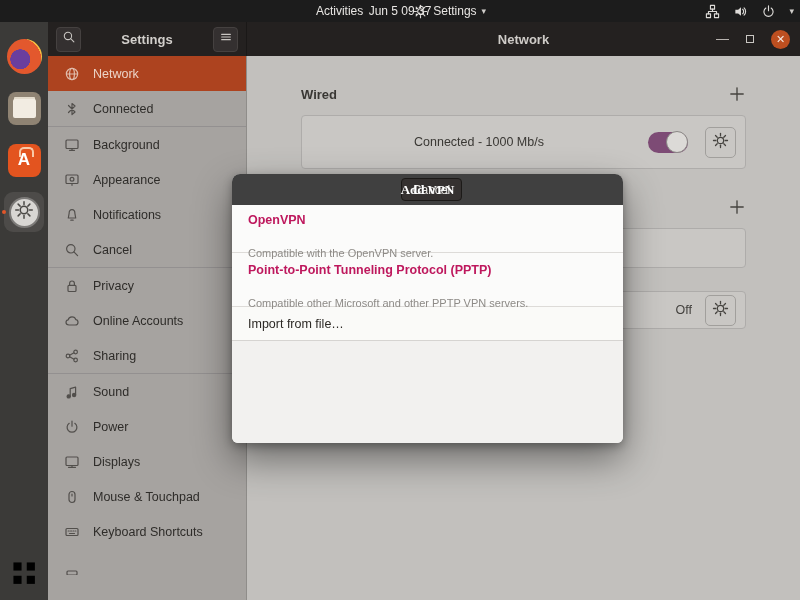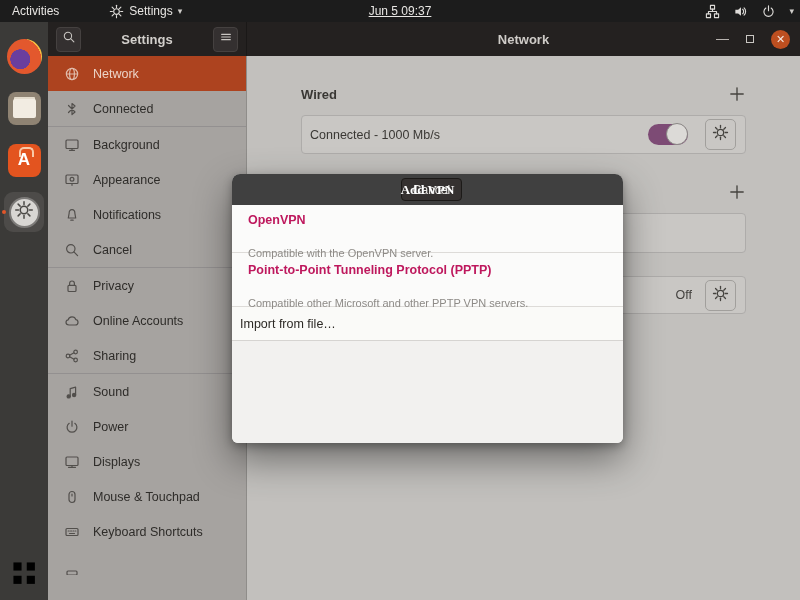--- a/index.html
+++ b/index.html
@@ -1,24 +1,24 @@
 <!DOCTYPE html>
 <html><head>
 <meta charset="utf-8">
 <style>
   * { margin:0; padding:0; box-sizing:border-box; }
   html,body { width:800px; height:600px; overflow:hidden; }
   body { font-family:"Liberation Sans","DejaVu Sans",sans-serif; position:relative; background:#c2c0bd; }
 
   
   .topbar { position:absolute; left:0; top:0; width:800px; height:22px; background:#1c1c1c;
-            display:flex; align-items:center; color:#e8e6e3; font-size:12px; z-index:50; }
+            display:flex; align-items:center; color:#e8e6e3; font-size:12px; z-index:50;justify-content:center; }
   .topbar .activities { padding:0 12px; height:100%; display:flex; align-items:center; }
   .topbar .appmenu { display:flex; align-items:center; gap:5px; padding:0 10px; height:100%; margin-left:28px; }
-  .topbar .clock { position:absolute; left:0; right:0; text-align:center; pointer-events:none;text-decoration:underline; }
+  .topbar .clock { position:absolute; left:0; right:0; text-align:center; pointer-events:none; }
   .topbar .status { position:absolute; right:6px; top:0; height:100%; display:flex; align-items:center; gap:13px; }
   .ticon { width:15px; height:15px; color:#dddbd8; }
   .ticon svg { width:100%; height:100%; }
   .chev-down { font-size:9px; color:#cfcdca; }
 
   
   .dock { position:absolute; left:0; top:22px; width:48px; height:578px; background:#3b3a38; z-index:40;
           display:flex; flex-direction:column; align-items:center; padding-top:8px; }
   .dock-item { width:44px; height:52px; display:flex; align-items:center; justify-content:center; position:relative; }
   .firefox-ball { width:35px; height:35px; border-radius:50%;
@@ -69,21 +69,21 @@
   .side-item .chev { position:absolute; right:10px; color:#6b6966; font-size:13px; }
   .side-sep { height:1px; background:#939090; }
 
   
   .content { position:absolute; left:199px; top:34px; width:553px; height:544px; padding:26px 54px 0 54px; }
   .sec-head { display:flex; align-items:center; justify-content:space-between; height:24px; margin-bottom:9px; }
   .sec-title { font-size:13px; font-weight:bold; color:#393734; }
   .plus-btn { width:18px; height:18px; color:#45433f; }
   .plus-btn svg { width:18px; height:18px; }
   .card { background:#c9c7c4; border:1px solid #aeacaa; border-radius:4px; }
-  .row-card { height:39px; display:flex; align-items:center; padding:0 9px 0 8px; }
+  .row-card { height:54px; display:flex; align-items:center; padding:0 9px 0 8px;text-align:center; }
   .row-label { font-size:12.5px; color:#3a3834; flex:1; }
   .toggle { width:40px; height:21px; border-radius:11px; background:#7d4b75; position:relative; margin-right:17px; flex:none; }
   .toggle .knob { position:absolute; right:0px; top:-1px; width:22px; height:22px; border-radius:50%;
                   background:#dcdad7; border:1px solid #8a8885; }
   .gear-btn { width:31px; height:31px; border-radius:5px; background:#c9c7c4; border:1px solid #a19f9c;
               display:flex; align-items:center; justify-content:center; color:#45433f; flex:none; }
   .gear-btn svg { width:17px; height:17px; }
   .vpn-head { margin-top:26px; }
   .empty-card { height:40px; }
   .proxy-card { height:38px; margin-top:23px; display:flex; align-items:center; justify-content:flex-end; padding:0 9px; }
@@ -95,21 +95,21 @@
   .dlg-head { height:31px; background:#404040; border-radius:8px 8px 0 0; display:flex; align-items:center; position:relative;justify-content:center; }
   .dlg-title { position:absolute; left:0; right:0; text-align:center; color:#ffffff; font-weight:bold; font-size:13px; pointer-events:none;font-family:Liberation Serif, serif; }
   .cancel-btn { margin-left:8px; height:23px; padding:0 11px; border-radius:4px; background:#353130;
                 border:1px solid #1c1a18; color:#eceae7; font-size:12px; display:flex; align-items:center; }
   .dlg-row { background:#fbfbfa; padding:8px 16px 0 16px; }
   .dlg-row.r1 { height:47px; }
   .dlg-row.r2 { height:53px; padding-top:10px; }
   .dlg-row-title { font-size:12.5px; font-weight:bold; color:#be185d; }
   .dlg-row-sub { font-size:11px; color:#8d8a86; margin-top:20px; }
   .dlg-sep { height:1px; background:#dddbd8; }
-  .dlg-row.import { height:33px; display:flex; align-items:center; padding-top:0; background:#fafaf8;padding-left:8px; }
+  .dlg-row.import { height:33px; display:flex; align-items:center; padding-top:0; background:#fafaf8; }
   .dlg-row.import .dlg-row-title { font-weight:normal; font-size:12.5px; color:#2c2925; }
   .dlg-empty { height:103px; background:#f2f1ef; border-top:1px solid #d6d4d1; border-radius:0 0 6px 6px; }
 </style>
 </head>
 <body>
 
 <div class="topbar">
   <div class="activities">Activities</div>
   <div class="appmenu">
     <span class="ticon"><svg viewBox="0 0 16 16" fill="none" stroke="currentColor" stroke-width="1.2" stroke-linecap="round" stroke-linejoin="round">

